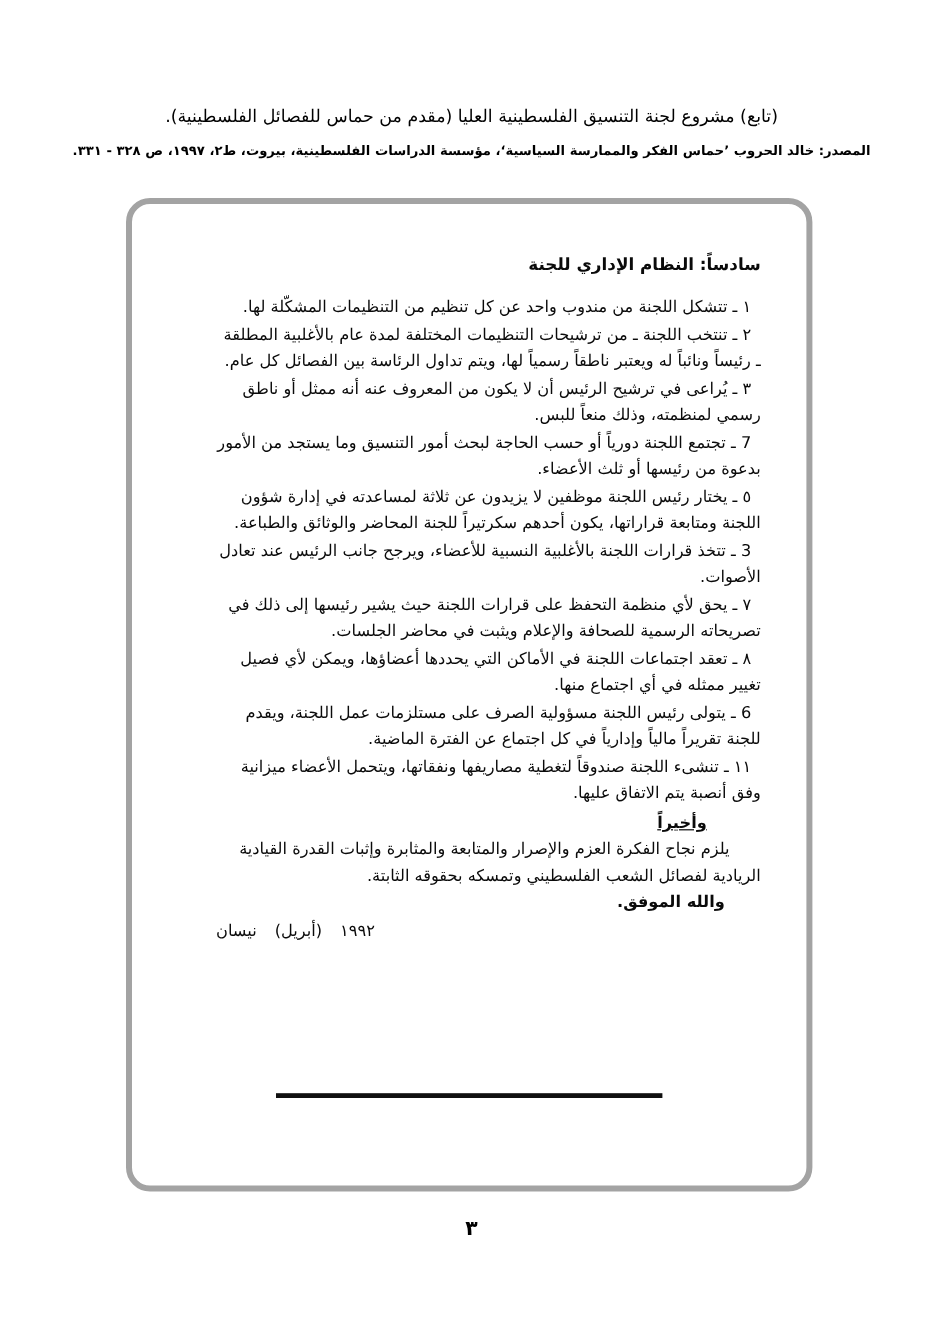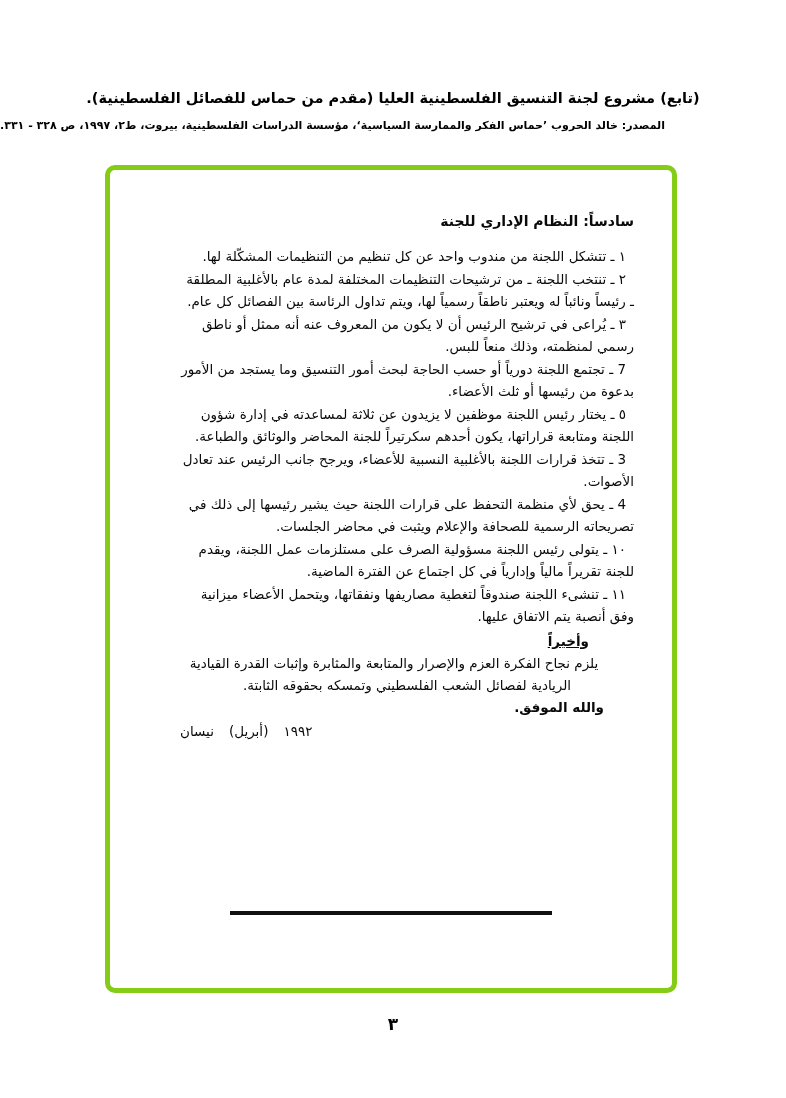--- a/index.html
+++ b/index.html
@@ -2,40 +2,40 @@
 <html lang="ar"><head>
 <meta charset="utf-8">
 <style>
   html,body{margin:0;padding:0;background:#ffffff;}
   .page{
     position:relative;width:786px;height:1098px;background:#ffffff;overflow:hidden;
     font-family:"DejaVu Sans",sans-serif;color:#000;
   }
   .header-title{
     position:absolute;top:88px;left:0;width:100%;
-    direction:rtl;text-align:center;font-size:14.5px;font-weight:bold;line-height:20px;
+    direction:rtl;text-align:center;font-size:14.5px;font-weight:normal;line-height:20px;
   }
   .header-source{
     position:absolute;top:118px;left:0;width:100%;
-    direction:rtl;text-align:left;font-size:11px;font-weight:bold;line-height:16px;
+    direction:rtl;text-align:center;font-size:11px;font-weight:bold;line-height:16px;
   }
   .frame{
     position:absolute;left:105px;top:165px;width:562px;height:818px;
-    border:5px solid #84cc16;border-radius:10px;background:#ffffff;
+    border:5px solid #a3a3a3;border-radius:20px;background:#ffffff;
   }
   .doc{
     position:relative;direction:rtl;text-align:right;
     padding:40px 38px 0 70px;
     font-size:13.5px;line-height:22px;color:#0a0a0a;
   }
   .doc p{margin:0;}
   .section-heading{font-weight:bold;font-size:14px;margin-bottom:13px !important;}
   .item{text-indent:8px;margin-bottom:1px !important;}
   .closing-word{padding-right:45px;font-weight:bold;margin-top:3px !important;text-decoration:underline;}
-  .closing-par{text-indent:26px;text-align:center;}
+  .closing-par{text-indent:26px;}
   .blessing{padding-right:30px;font-weight:bold;}
   .date-line{
     display:flex;direction:ltr;justify-content:flex-start;gap:15px;
     margin-top:2px;font-size:13.5px;line-height:22px;
   }
   .divider{
     position:absolute;top:741px;left:50%;transform:translateX(-50%);
     width:322px;height:4px;background:#101010;
   }
   .page-number{
@@ -57,22 +57,23 @@
 
       <p class="section-heading">سادساً: النظام الإداري للجنة</p>
 
       <div id="items">
           <p class="item">١ ـ تتشكل اللجنة من مندوب واحد عن كل تنظيم من التنظيمات المشكّلة لها.</p>
           <p class="item">٢ ـ تنتخب اللجنة ـ من ترشيحات التنظيمات المختلفة لمدة عام بالأغلبية المطلقة ـ رئيساً ونائباً له ويعتبر ناطقاً رسمياً لها، ويتم تداول الرئاسة بين الفصائل كل عام.</p>
           <p class="item">٣ ـ يُراعى في ترشيح الرئيس أن لا يكون من المعروف عنه أنه ممثل أو ناطق رسمي لمنظمته، وذلك منعاً للبس.</p>
           <p class="item">7 ـ تجتمع اللجنة دورياً أو حسب الحاجة لبحث أمور التنسيق وما يستجد من الأمور بدعوة من رئيسها أو ثلث الأعضاء.</p>
           <p class="item">٥ ـ يختار رئيس اللجنة موظفين لا يزيدون عن ثلاثة لمساعدته في إدارة شؤون اللجنة ومتابعة قراراتها، يكون أحدهم سكرتيراً للجنة المحاضر والوثائق والطباعة.</p>
           <p class="item">3 ـ تتخذ قرارات اللجنة بالأغلبية النسبية للأعضاء، ويرجح جانب الرئيس عند تعادل الأصوات.</p>
-          <p class="item">4 ـ يحق لأي منظمة التحفظ على قرارات اللجنة حيث يشير رئيسها إلى ذلك في تصريحاته الرسمية للصحافة والإعلام ويثبت في محاضر الجلسات.</p>
-          <p class="item">١٠ ـ يتولى رئيس اللجنة مسؤولية الصرف على مستلزمات عمل اللجنة، ويقدم للجنة تقريراً مالياً وإدارياً في كل اجتماع عن الفترة الماضية.</p>
+          <p class="item">٧ ـ يحق لأي منظمة التحفظ على قرارات اللجنة حيث يشير رئيسها إلى ذلك في تصريحاته الرسمية للصحافة والإعلام ويثبت في محاضر الجلسات.</p>
+          <p class="item">٨ ـ تعقد اجتماعات اللجنة في الأماكن التي يحددها أعضاؤها، ويمكن لأي فصيل تغيير ممثله في أي اجتماع منها.</p>
+          <p class="item">6 ـ يتولى رئيس اللجنة مسؤولية الصرف على مستلزمات عمل اللجنة، ويقدم للجنة تقريراً مالياً وإدارياً في كل اجتماع عن الفترة الماضية.</p>
           <p class="item">١١ ـ تنشىء اللجنة صندوقاً لتغطية مصاريفها ونفقاتها، ويتحمل الأعضاء ميزانية وفق أنصبة يتم الاتفاق عليها.</p>
         </div>
 
       <p class="closing-word">وأخيراً</p>
 
       <p class="closing-par">يلزم نجاح الفكرة العزم والإصرار والمتابعة والمثابرة وإثبات القدرة القيادية الريادية لفصائل الشعب الفلسطيني وتمسكه بحقوقه الثابتة.</p>
 
       <p class="blessing">والله الموفق.</p>
 
       <div class="date-line">

